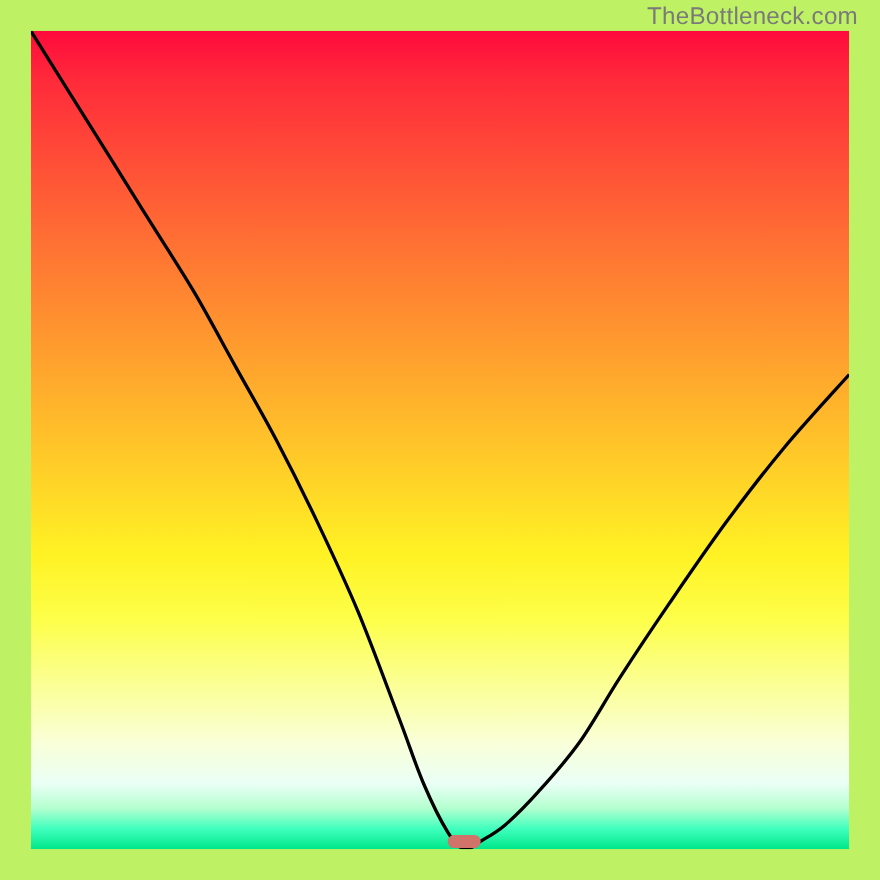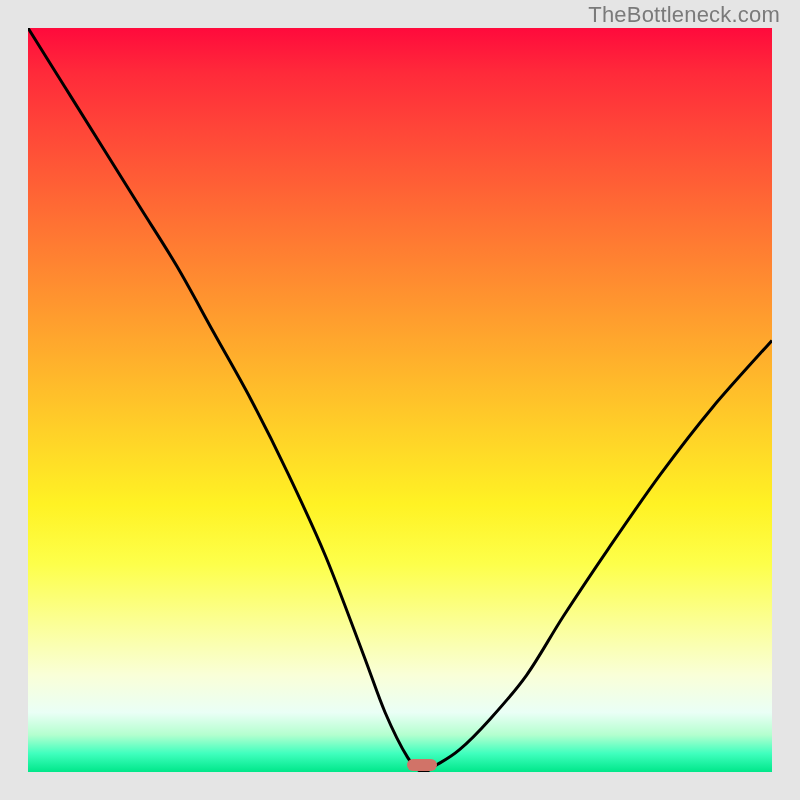--- a/index.html
+++ b/index.html
@@ -10,21 +10,21 @@
     background: #000;
     overflow: hidden;
     font-family: Arial, Helvetica, sans-serif;
   }
   .frame {
     position: absolute;
     top: 0;
     left: 0;
     width: 800px;
     height: 800px;
-    background: #e5e5e5;
+    background: #bef264;
   }
   .plot {
     position: absolute;
     top: 28px;
     left: 28px;
     width: 744px;
     height: 744px;
     overflow: hidden;
   }
   .gradient-bg {

